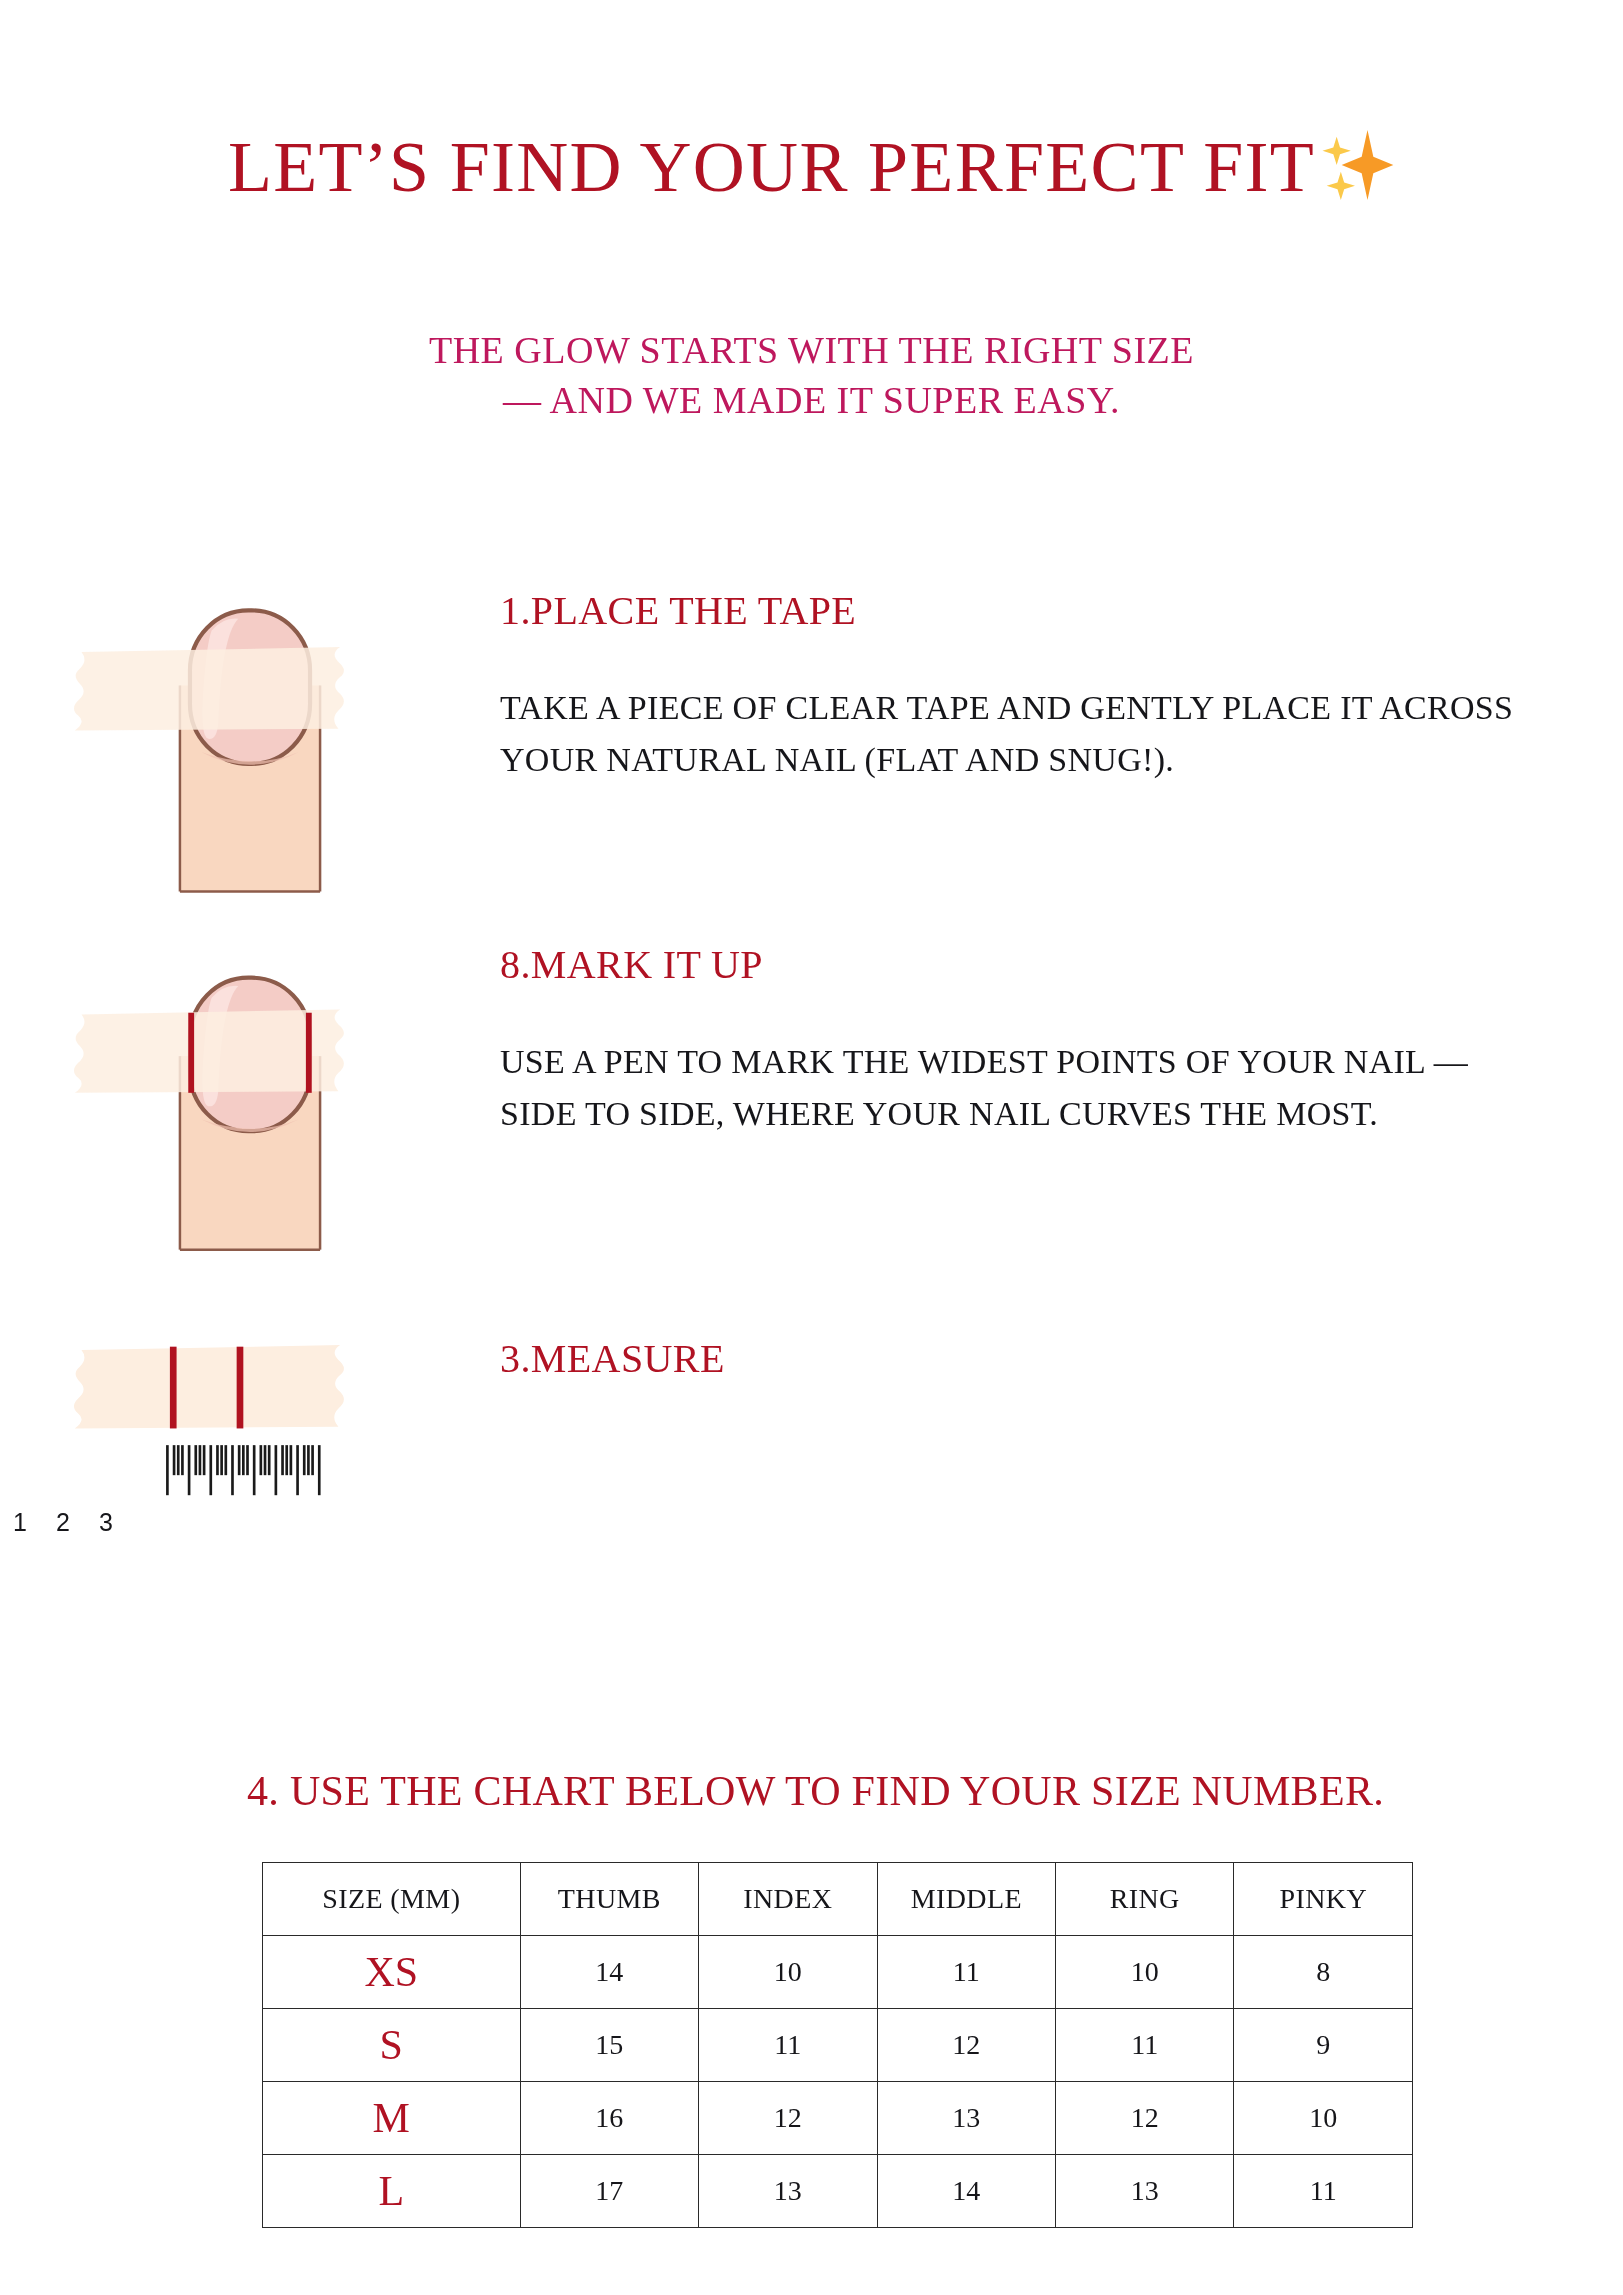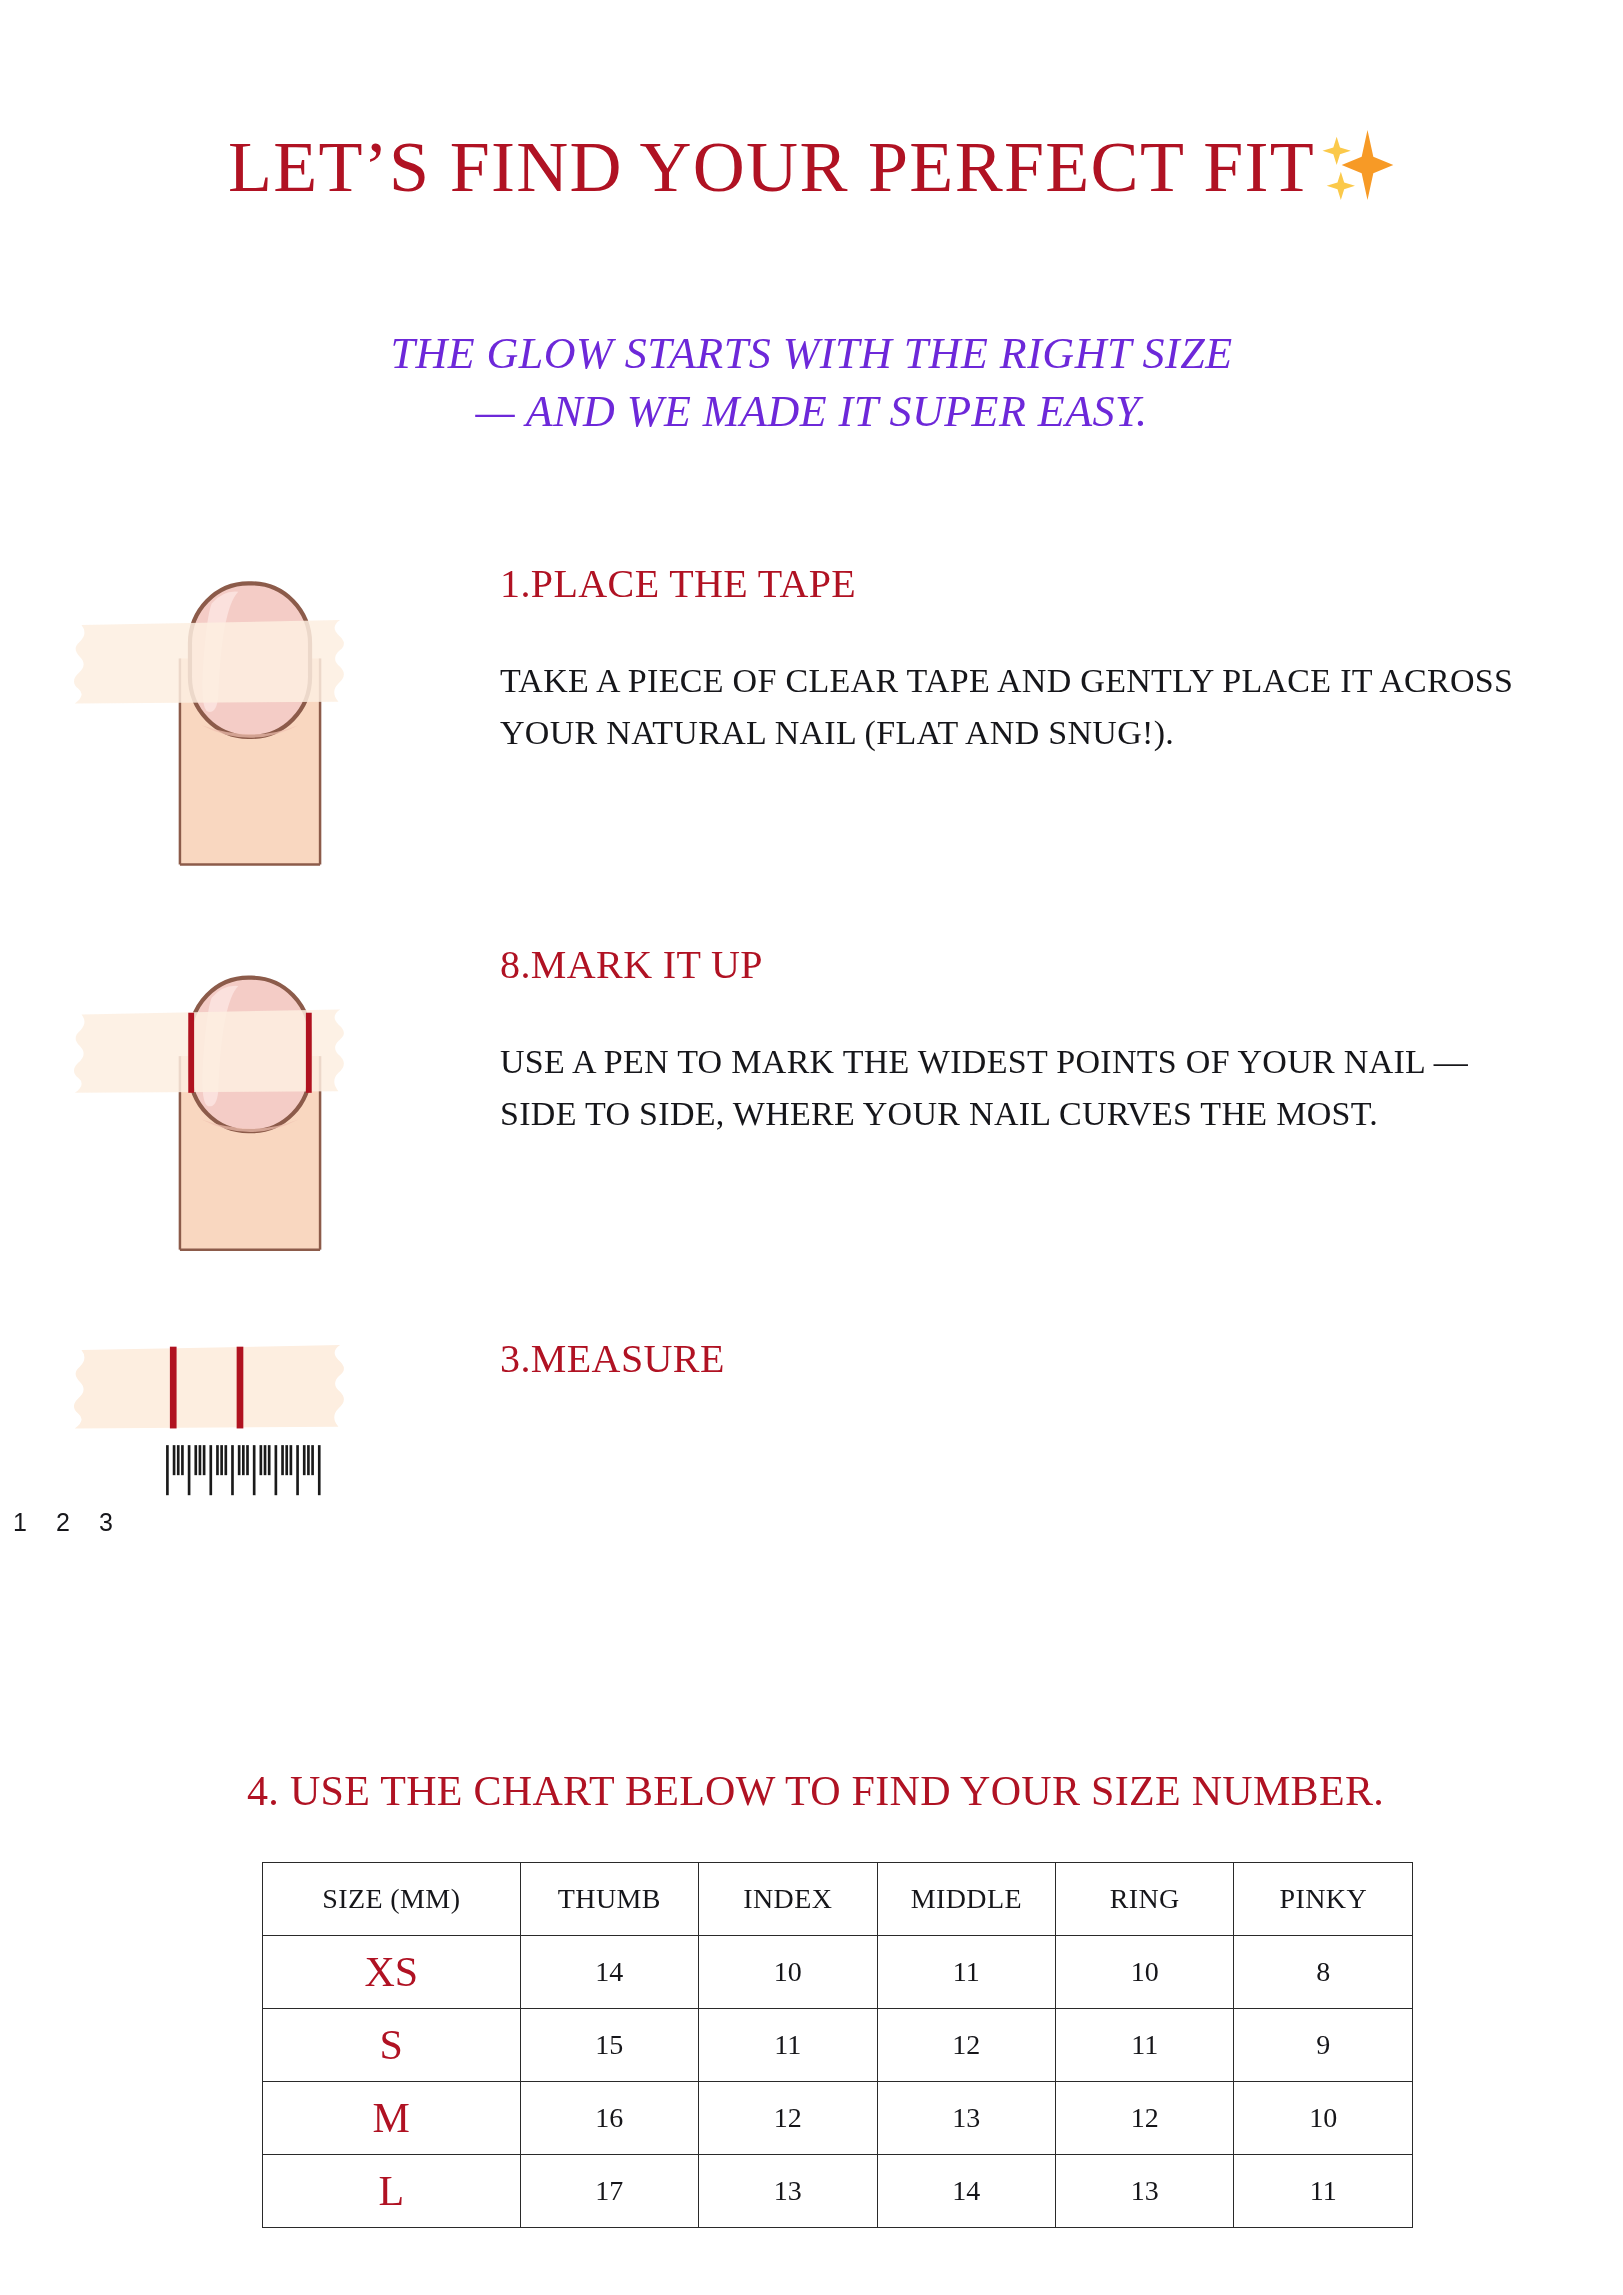--- a/index.html
+++ b/index.html
@@ -24,25 +24,24 @@
     color: #B01223;
     white-space: nowrap;
     font-weight: 400;
   }
   .sparkle-icon { display:block; }
 
   .subtitle {
     position: absolute;
     top: 325px; left: 0; width: 1623px;
     text-align: center;
-    font-size: 44px;
+    font-size: 38px;
     line-height: 1.32;
-    color: #6d28d9;
+    color: #be185d;
     letter-spacing: 0.5px;
-    font-style: italic;
   }
 
   
   .step {
     position: absolute;
     left: 0; width: 1623px;
     display: flex;
   }
   .step-art {
     width: 500px;
@@ -59,21 +58,21 @@
     white-space: nowrap;
   }
   .step-body {
     color: #16161a;
     font-size: 34px;
     line-height: 1.52;
     letter-spacing: 0.3px;
     max-width: 1059px;
   }
 
-  #step1 { top: 560px; }
+  #step1 { top: 587px; }
   #step2 { top: 941px; }
   #step3 { top: 1335px; }
 
   
   .chart-head {
     position: absolute;
     top: 1767px; left: 4px; width: 1623px;
     text-align: center;
     color: #B01223;
     font-size: 42px;

